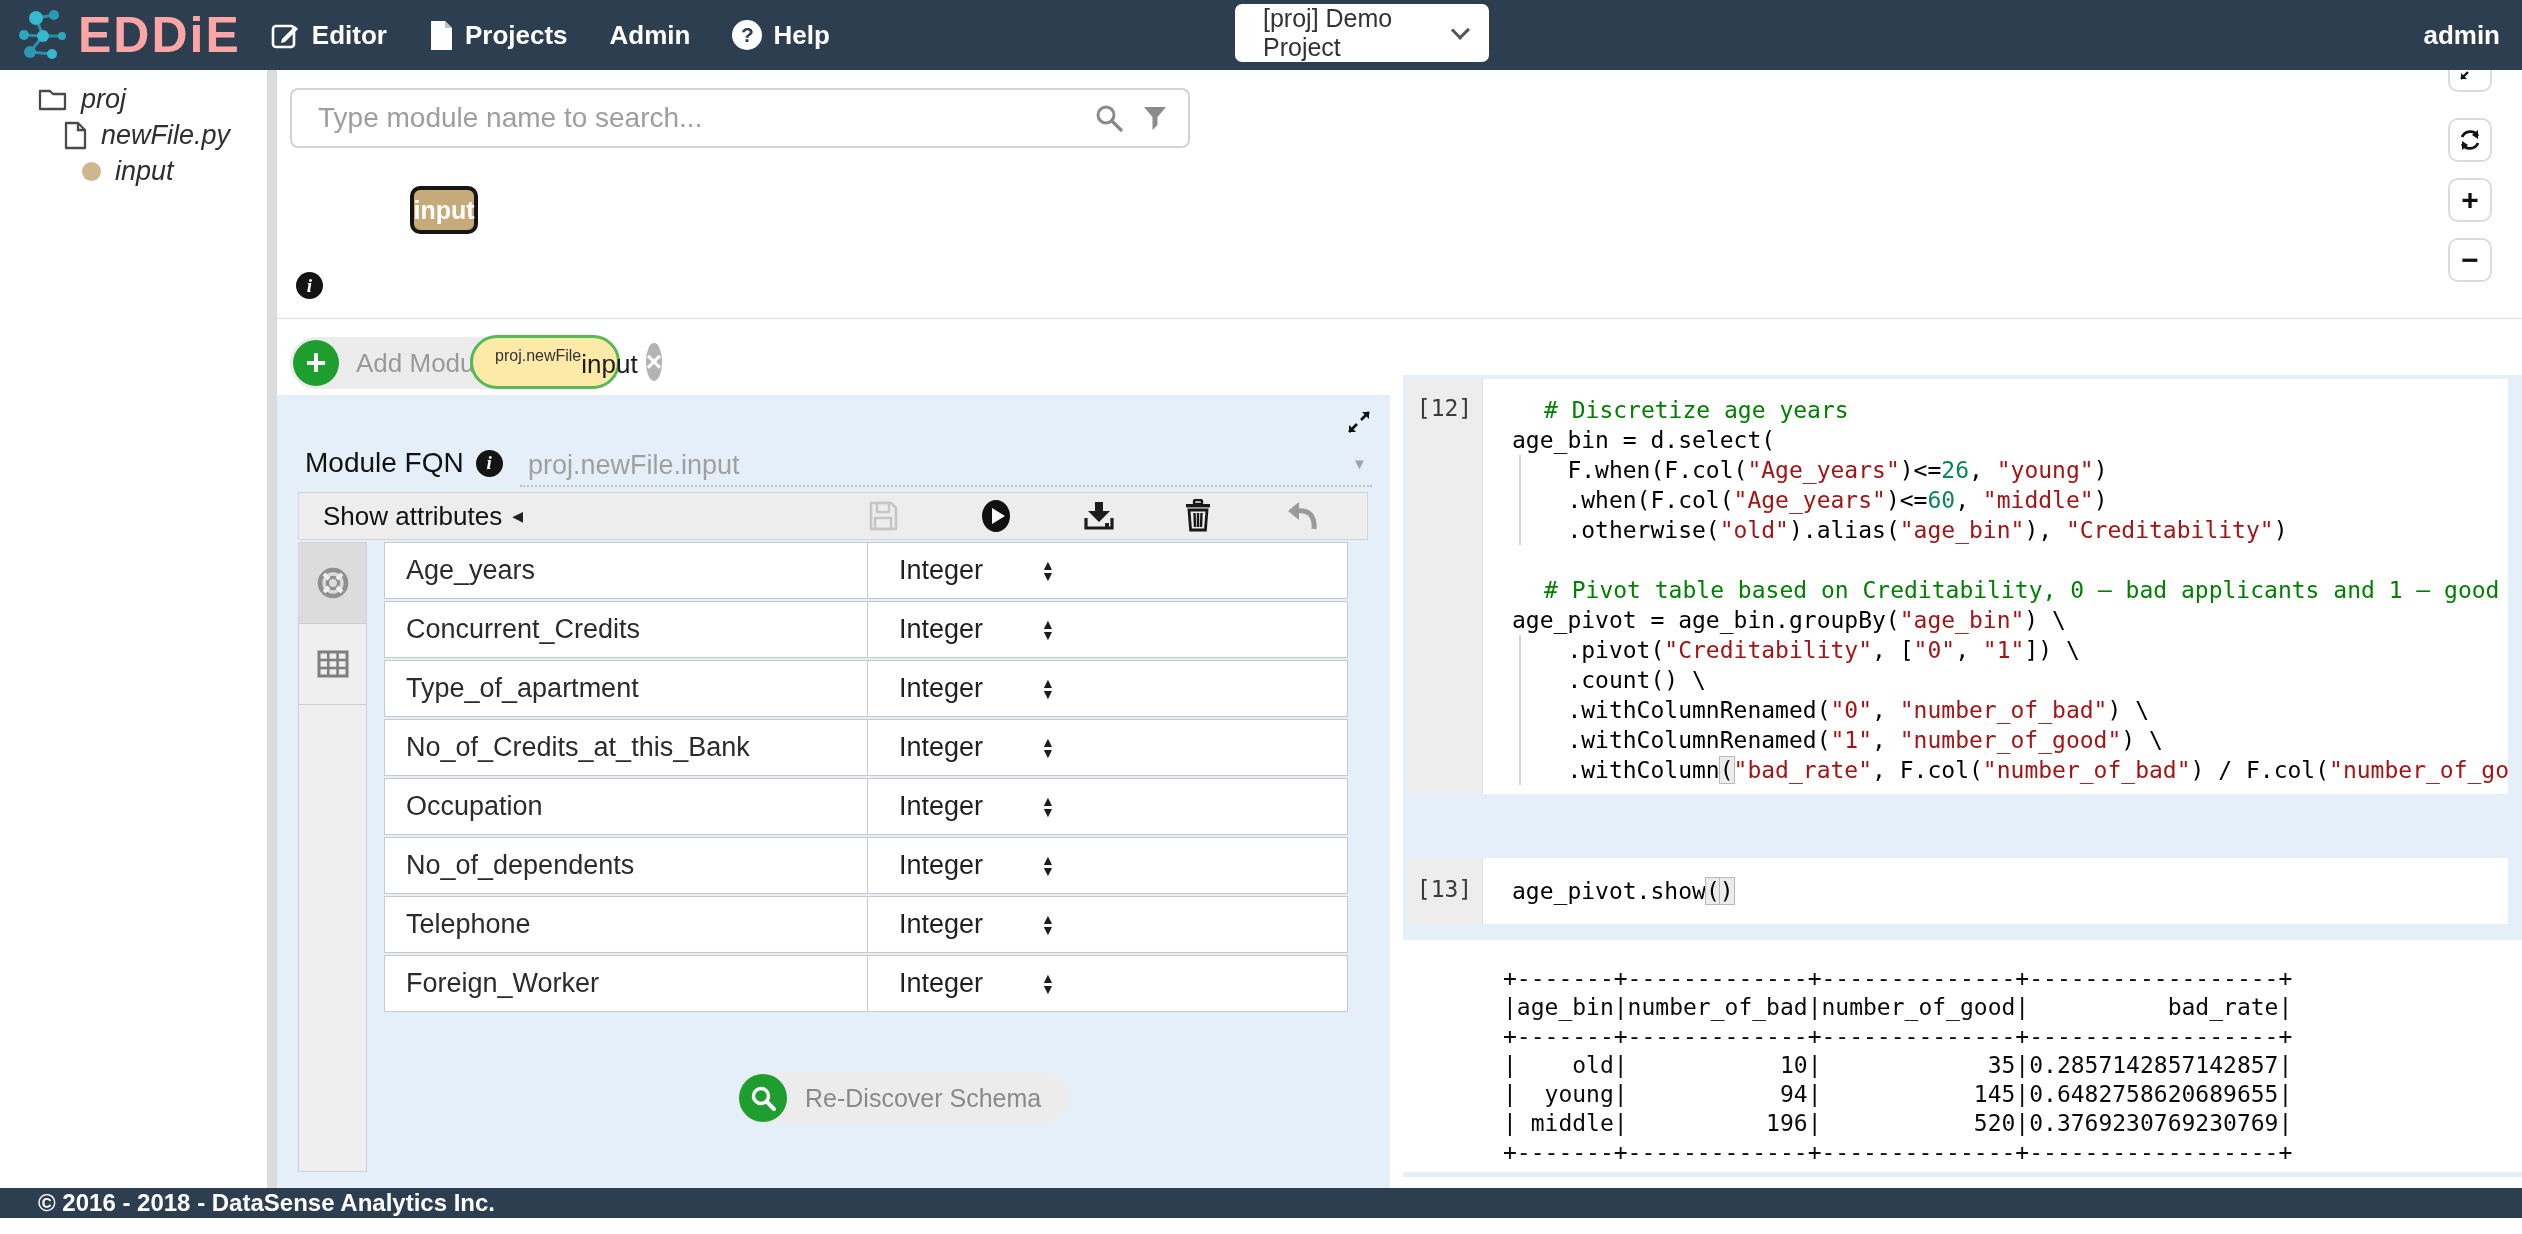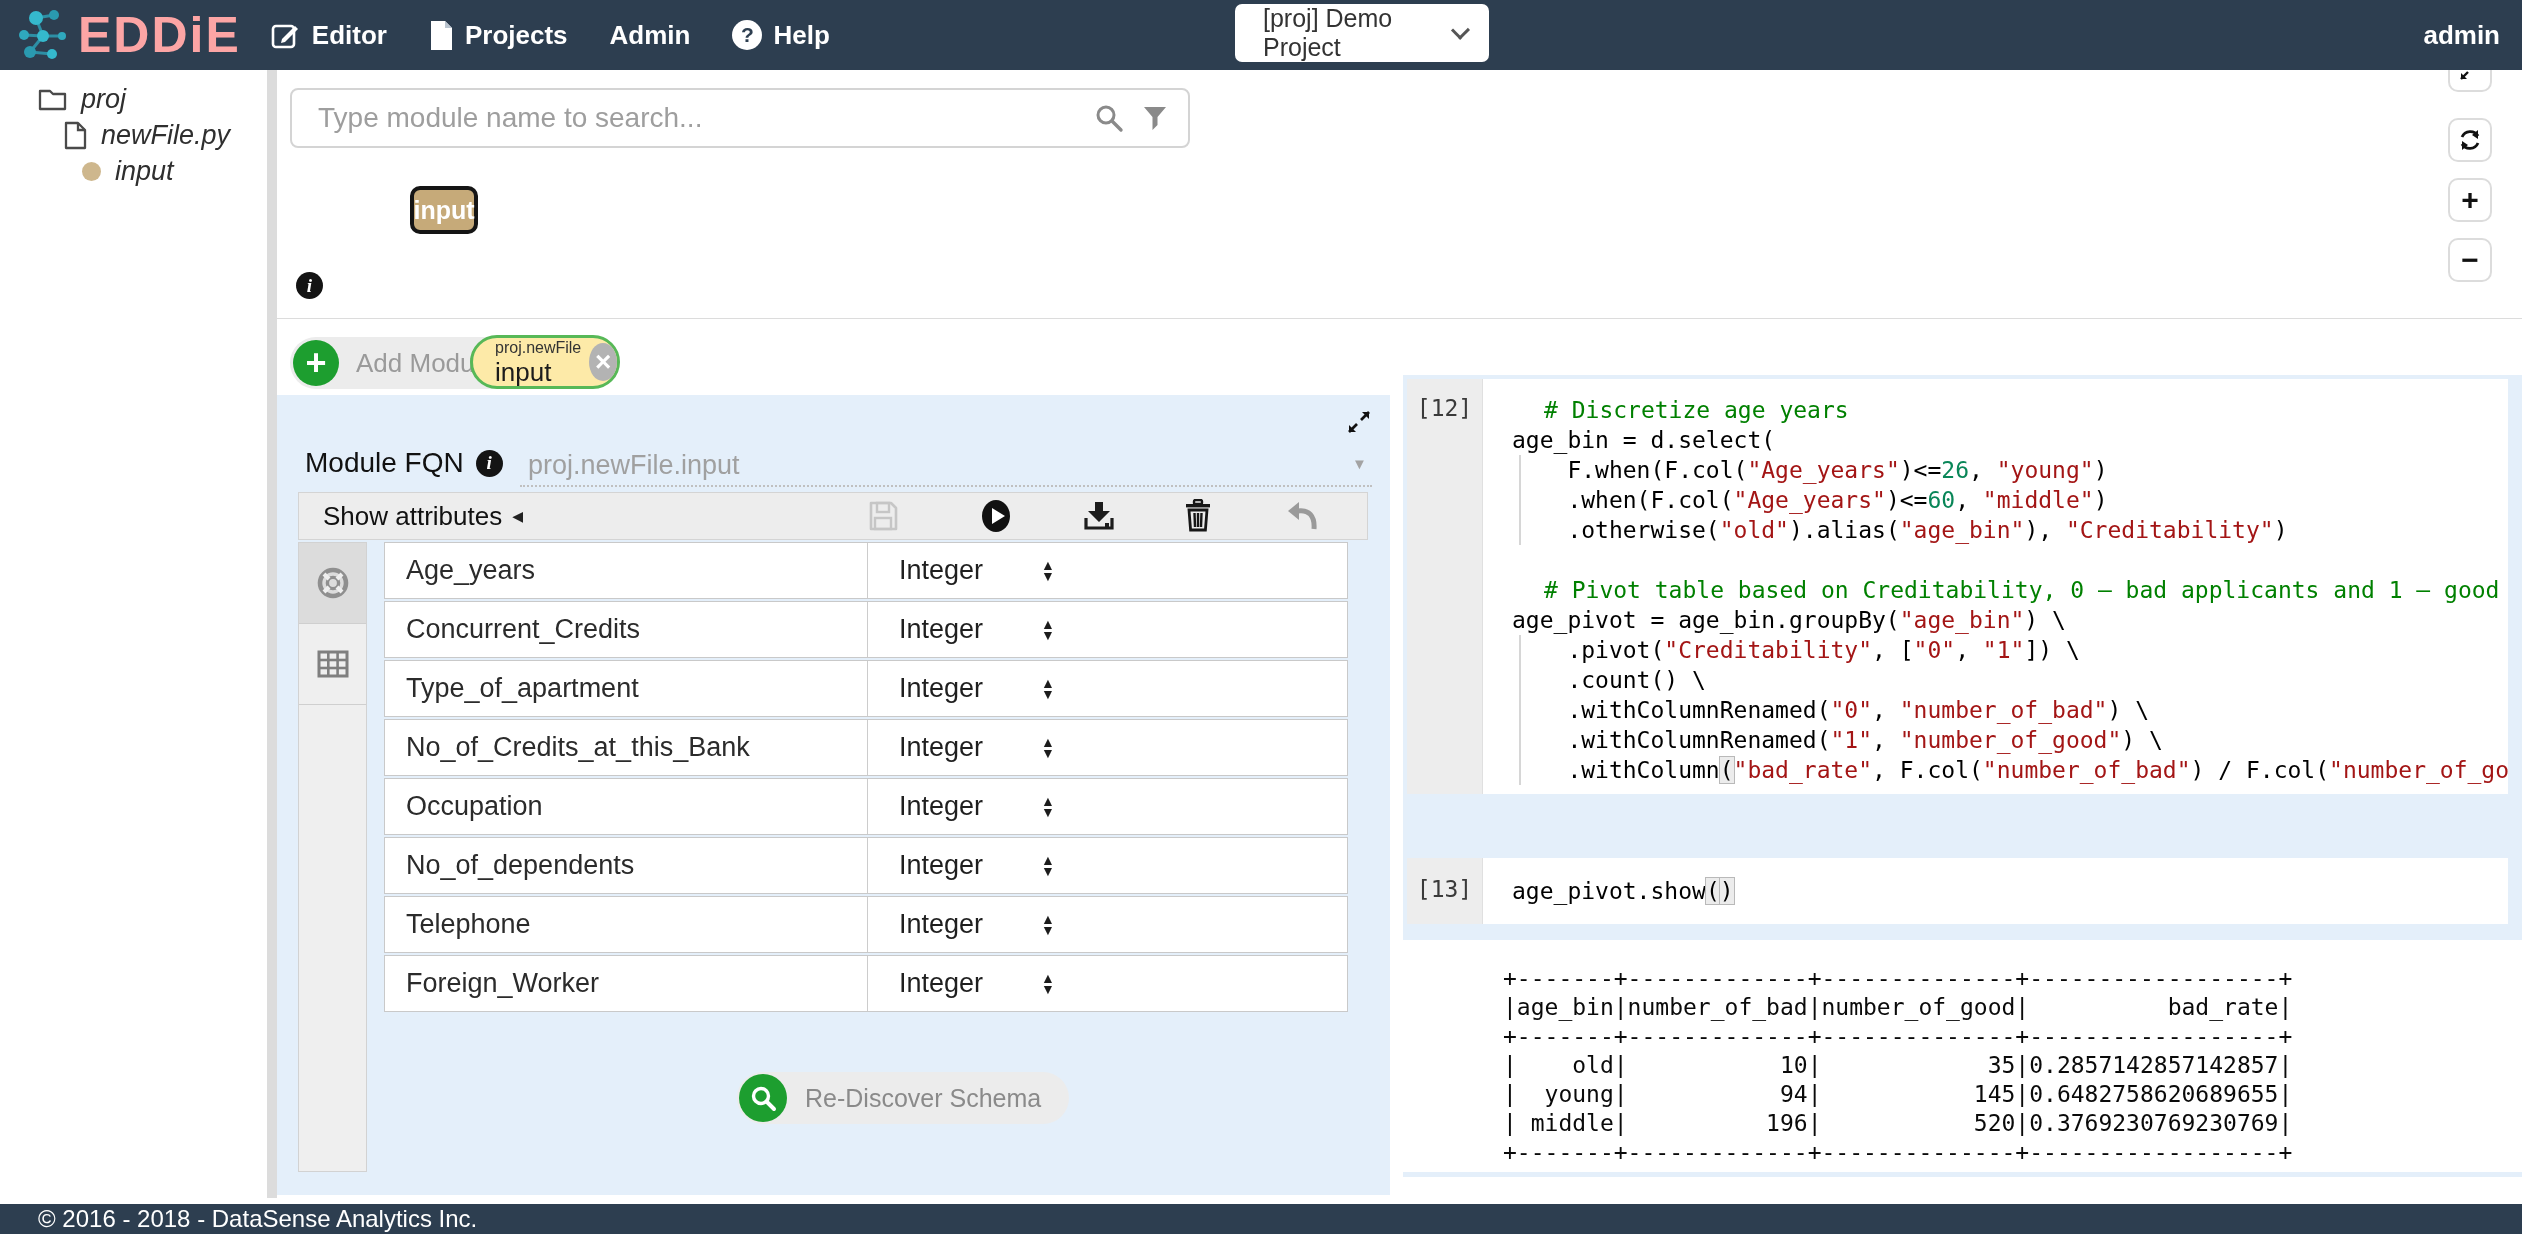--- a/index.html
+++ b/index.html
@@ -51,21 +51,21 @@
 
   
   .add-module{position:absolute;left:290px;top:337px;height:52px;border-radius:26px;background:#ececec;
               display:flex;align-items:center;padding-right:24px;cursor:pointer;}
   .green-circle{width:46px;height:46px;margin-left:3px;border-radius:50%;background:var(--c-green,#1d9e2f);
                 color:#fff;display:flex;align-items:center;justify-content:center;font-size:36px;font-weight:bold;line-height:1;}
   .add-module .lbl{margin-left:17px;color:#9a9a9a;font-size:26px;}
   .module-tab{position:absolute;left:470px;top:335px;width:150px;height:54px;border-radius:27px;
               background:var(--c-tab_yellow,#fdeaa8);border:3px solid var(--c-tab_border,#57b857);
               box-sizing:border-box;display:flex;align-items:center;cursor:pointer;}
-  .tab-texts{margin-left:22px;display:flex;flex-direction:column;line-height:1;}
+  .tab-texts{margin-left:22px;display:flex;flex-direction:row;line-height:1;}
   .tab-ns{font-size:16px;color:#333;}
   .tab-name{font-size:26px;color:#1c1c1c;margin-top:3px;}
   .tab-close{width:38px;height:38px;border-radius:50%;background:#b3b3b3;color:#fff;font-size:28px;font-weight:bold;
              display:flex;align-items:center;justify-content:center;margin-left:8px;cursor:pointer;line-height:1;}
 
   
   .module-panel{position:absolute;left:277px;top:395px;width:1113px;height:800px;background:var(--c-panel,#e4effa);}
   .panel-expand{position:absolute;right:18px;top:14px;cursor:pointer;}
   .fqn-label{position:absolute;left:28px;top:52px;font-size:28px;color:#111;display:flex;align-items:center;gap:12px;}
   .fqn-value{position:absolute;left:251px;top:55px;font-size:27px;color:#a0a0a0;cursor:text;}
@@ -123,22 +123,22 @@
   
   .ctl{position:absolute;left:2448px;width:44px;height:44px;background:#fff;border:2px solid #dcdcdc;border-radius:10px;
        box-sizing:border-box;display:flex;align-items:center;justify-content:center;cursor:pointer;z-index:10;
        font-size:30px;font-weight:bold;color:#111;line-height:1;}
   .ctl-expand{top:48px;}
   .ctl-refresh{top:118px;}
   .ctl-plus{top:178px;}
   .ctl-minus{top:238px;}
 
   
-  .footer{position:absolute;left:0;bottom:0;width:2522px;height:30px;background:var(--c-navbar,#2d3e50);
-          color:#fff;font-size:24px;font-weight:normal;line-height:30px;padding-left:38px;box-sizing:border-box;}
+  .footer{position:absolute;left:0;bottom:16px;width:2522px;height:30px;background:var(--c-navbar,#2d3e50);
+          color:#fff;font-size:24px;font-weight:bold;line-height:30px;padding-left:38px;box-sizing:border-box;}
   svg{display:block;}
 </style>
 </head>
 <body>
 
 <div id="app">
 
   <div class="navbar">
     <div class="logo-wrap">
       <span>

